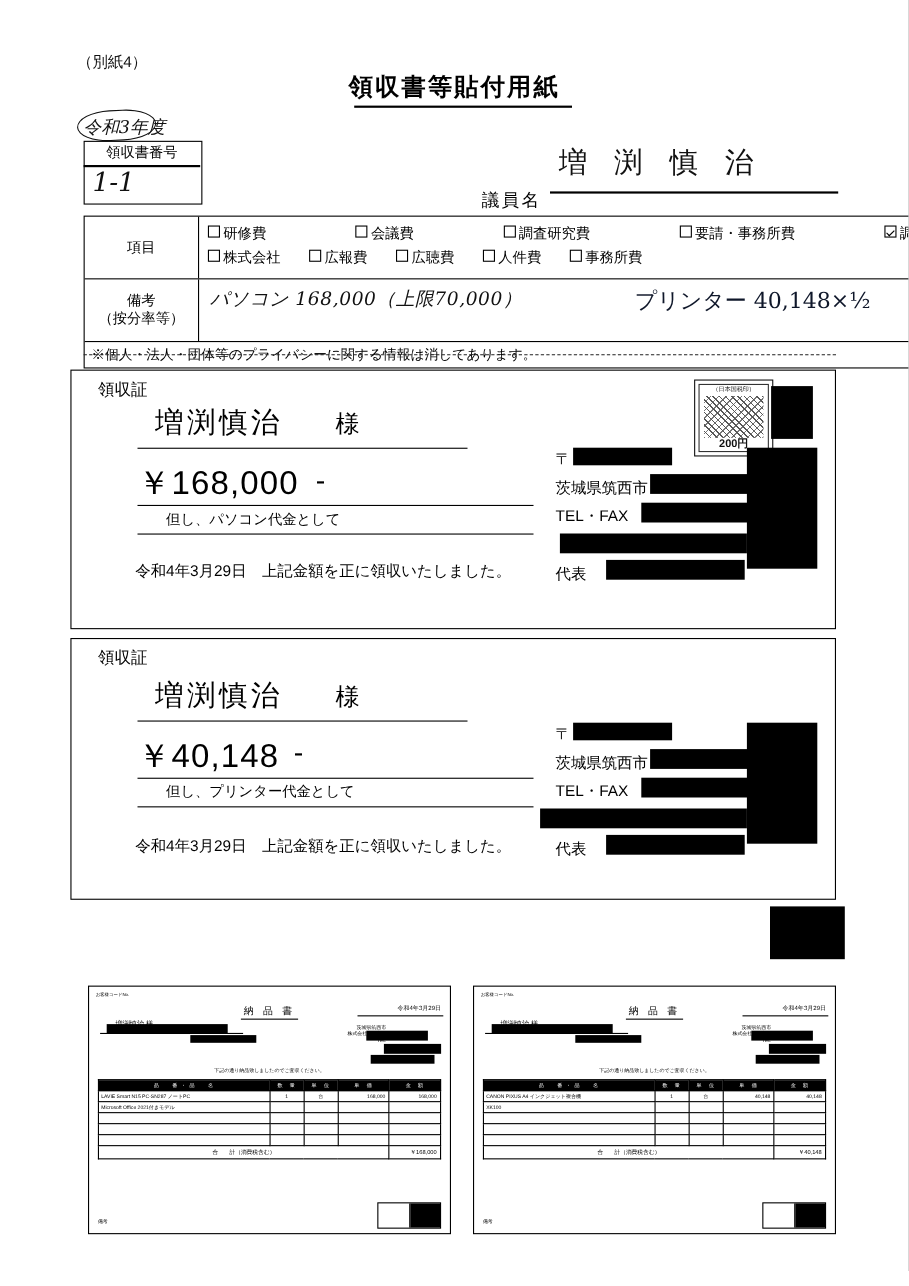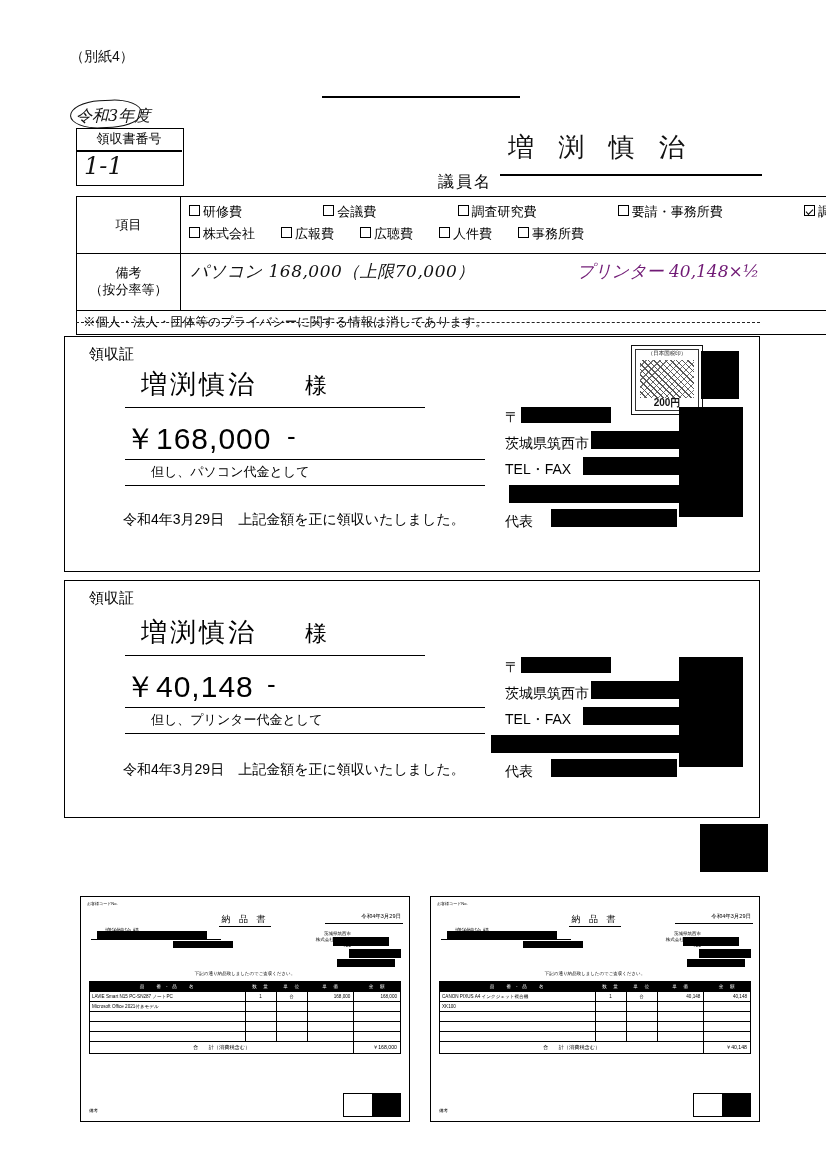--- a/index.html
+++ b/index.html
@@ -162,24 +162,23 @@
     left: 10px; top: 6px;
     font-size: 17px;
     font-family: "DejaVu Serif", serif;
     font-style: italic;
     color: #111;
     letter-spacing: 0.5px;
   }
   .hand-biko2 {
     position: absolute;
     left: 396px; top: 6px;
-    font-size: 17px;
+    font-size: 20px;
     font-family: "DejaVu Serif", serif;
-    font-style: italic;
-    color: #701a75;
+    color: #0f172a;
   }
   .note-row {
     font-size: 12.5px;
     padding: 3px 6px;
     color: #000;
   }
 
   
   .dashed {
     left: 76px; top: 322px;
@@ -328,20 +327,21 @@
   .dn-stampbox { position: absolute; right: 8px; bottom: 4px; width: 56px; height: 22px; border: 0.8px solid #000; display: flex; }
   .dn-stampbox > div { flex: 1; border-right: 0.8px solid #000; }
   .dn-stampbox > div:last-child { border-right: none; }
 </style>
 </head>
 <body>
 
 <div id="page">
 
   <div class="abs bessi">（別紙4）</div>
+  <div class="abs doc-title">領収書等貼付用紙</div>
   <div class="abs title-underline"></div>
 
   <div class="abs reiwa-circle"></div>
   <div class="abs reiwa">令和3年度</div>
 
   <div class="abs rno-box"></div>
   <div class="abs rno-label">領収書番号</div>
   <div class="abs rno-divider"></div>
   <div class="abs rno-value">1-1</div>
 

